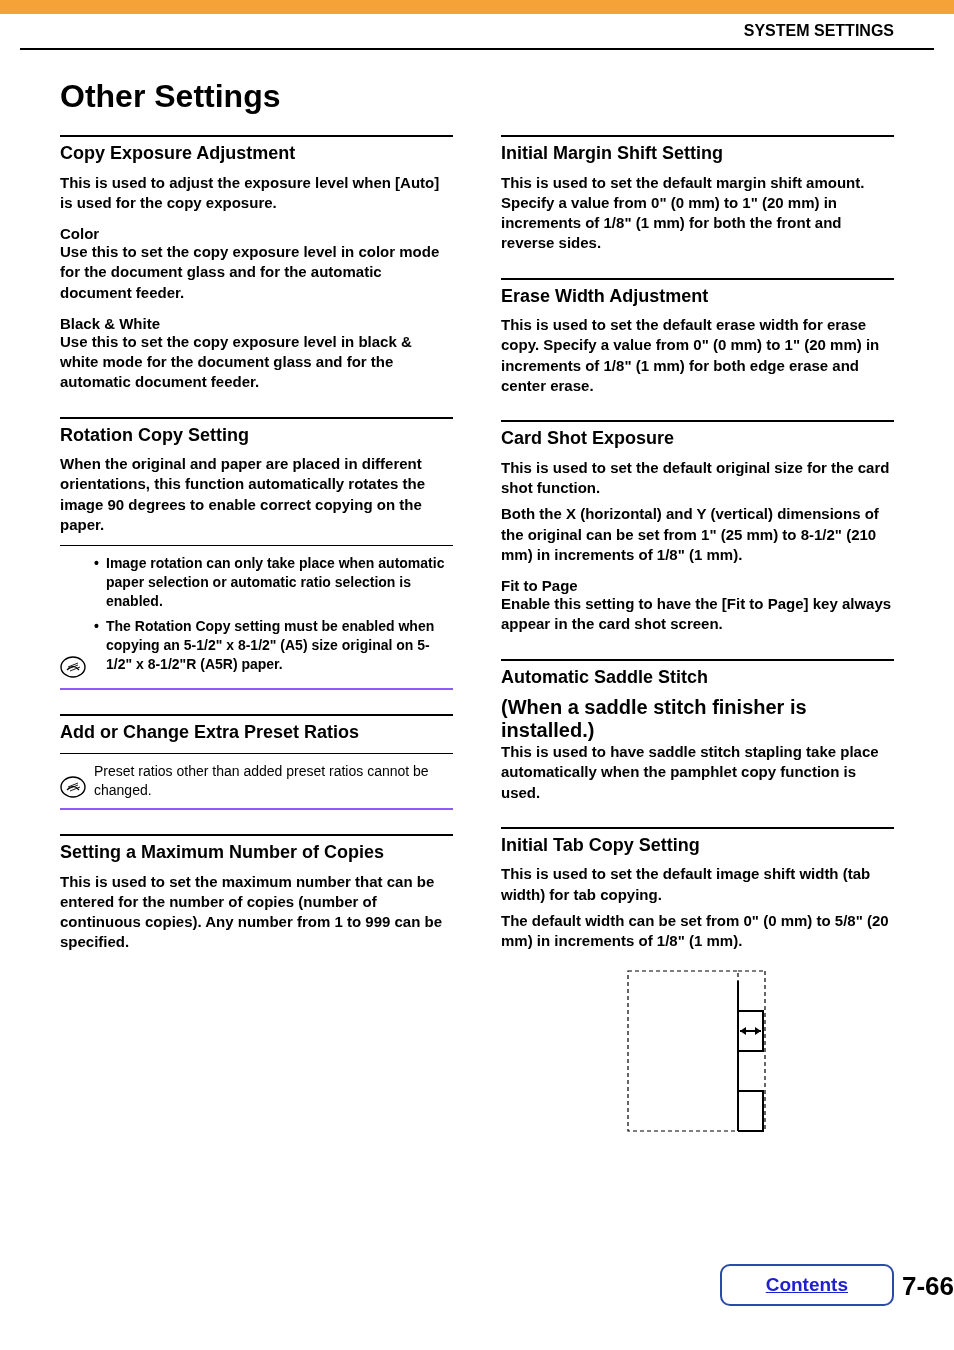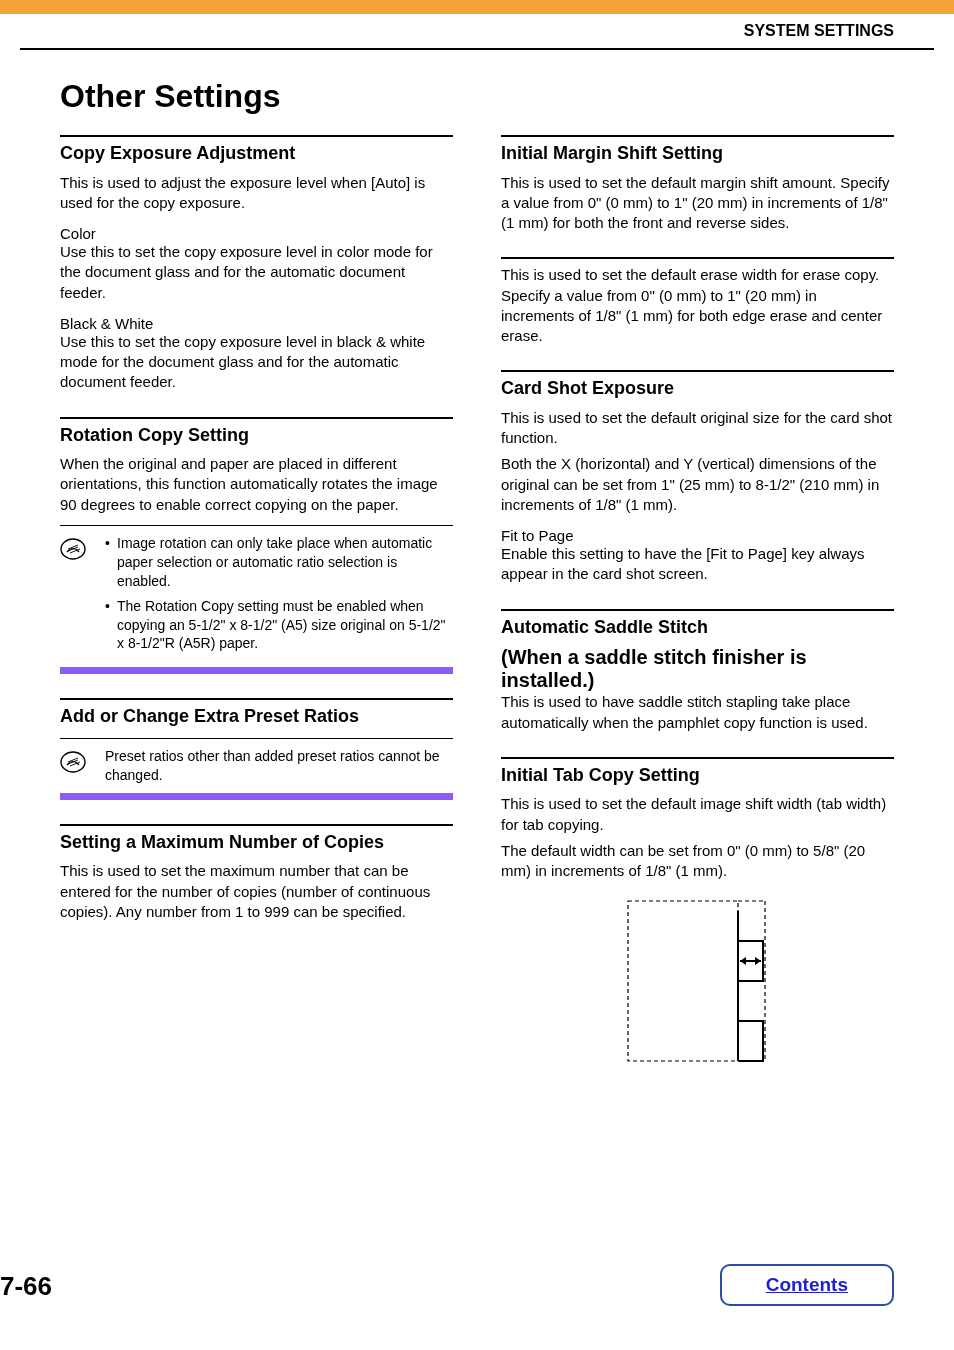--- a/index.html
+++ b/index.html
@@ -49,55 +49,57 @@
       margin-bottom: 8px;
       line-height: 1.2;
     }
     .section-subheading {
       font-size: 20px;
       font-weight: bold;
     }
     .section-body, .section-body-sm, .bullet-item, .note-body {
       font-size: 15px;
       line-height: 1.35;
+      font-weight: bold;
     }
     .section-body { margin-bottom: 6px; }
     .sub-bold {
-      font-weight: normal;
+      font-weight: bold;
       font-size: 15px;
       margin-top: 12px;
     }
     .note-box {
       border-top: 1px solid #000;
-      border-bottom: 7px solid #8b5cf6;
+      border-bottom: 2px solid #8b5cf6;
       padding: 8px 4px 8px 0;
       display: flex;
-      align-items: flex-start;
-      gap: 19px;
+      align-items: flex-end;
+      gap: 8px;
       margin-top: 10px;
     }
     .note-icon {
       flex: 0 0 auto;
       width: 26px;
       height: 26px;
       margin-top: 2px;
     }
     .note-icon svg { width: 26px; height: 26px; }
     .note-content { flex: 1; font-size: 14px; line-height: 1.35; }
     .bullet-list { list-style: none; }
     .bullet-item { position: relative; padding-left: 12px; margin-bottom: 6px; font-size: 14px; }
     .bullet-item::before { content: "•"; position: absolute; left: 0; }
     .page-number {
       position: absolute;
       bottom: 48px;
       left: 0;
       width: 100%;
-      text-align: left;
+      text-align: right;
       font-size: 26px;
       font-weight: bold;
+      padding-left: 28px;
     }
     .contents-btn {
       position: absolute;
       bottom: 44px;
       right: 60px;
       border: 2px solid #2c4aa8;
       border-radius: 10px;
       padding: 8px 44px;
       font-size: 19px;
       font-weight: bold;
@@ -184,20 +186,21 @@
   <div class="col">
 
     <div class="section">
       <hr class="section-rule">
       <h2 class="section-heading">Initial Margin Shift Setting</h2>
       <p class="section-body">This is used to set the default margin shift amount. Specify a value from 0" (0 mm) to 1" (20 mm) in increments of 1/8" (1 mm) for both the front and reverse sides.</p>
     </div>
 
     <div class="section">
       <hr class="section-rule">
+      <h2 class="section-heading">Erase Width Adjustment</h2>
       <p class="section-body">This is used to set the default erase width for erase copy. Specify a value from 0" (0 mm) to 1" (20 mm) in increments of 1/8" (1 mm) for both edge erase and center erase.</p>
     </div>
 
     <div class="section">
       <hr class="section-rule">
       <h2 class="section-heading">Card Shot Exposure</h2>
       <p class="section-body">This is used to set the default original size for the card shot function.</p>
       <p class="section-body">Both the X (horizontal) and Y (vertical) dimensions of the original can be set from 1" (25 mm) to 8-1/2" (210 mm) in increments of 1/8" (1 mm).</p>
       <p class="sub-bold">Fit to Page</p>
       <p class="section-body">Enable this setting to have the [Fit to Page] key always appear in the card shot screen.</p>

